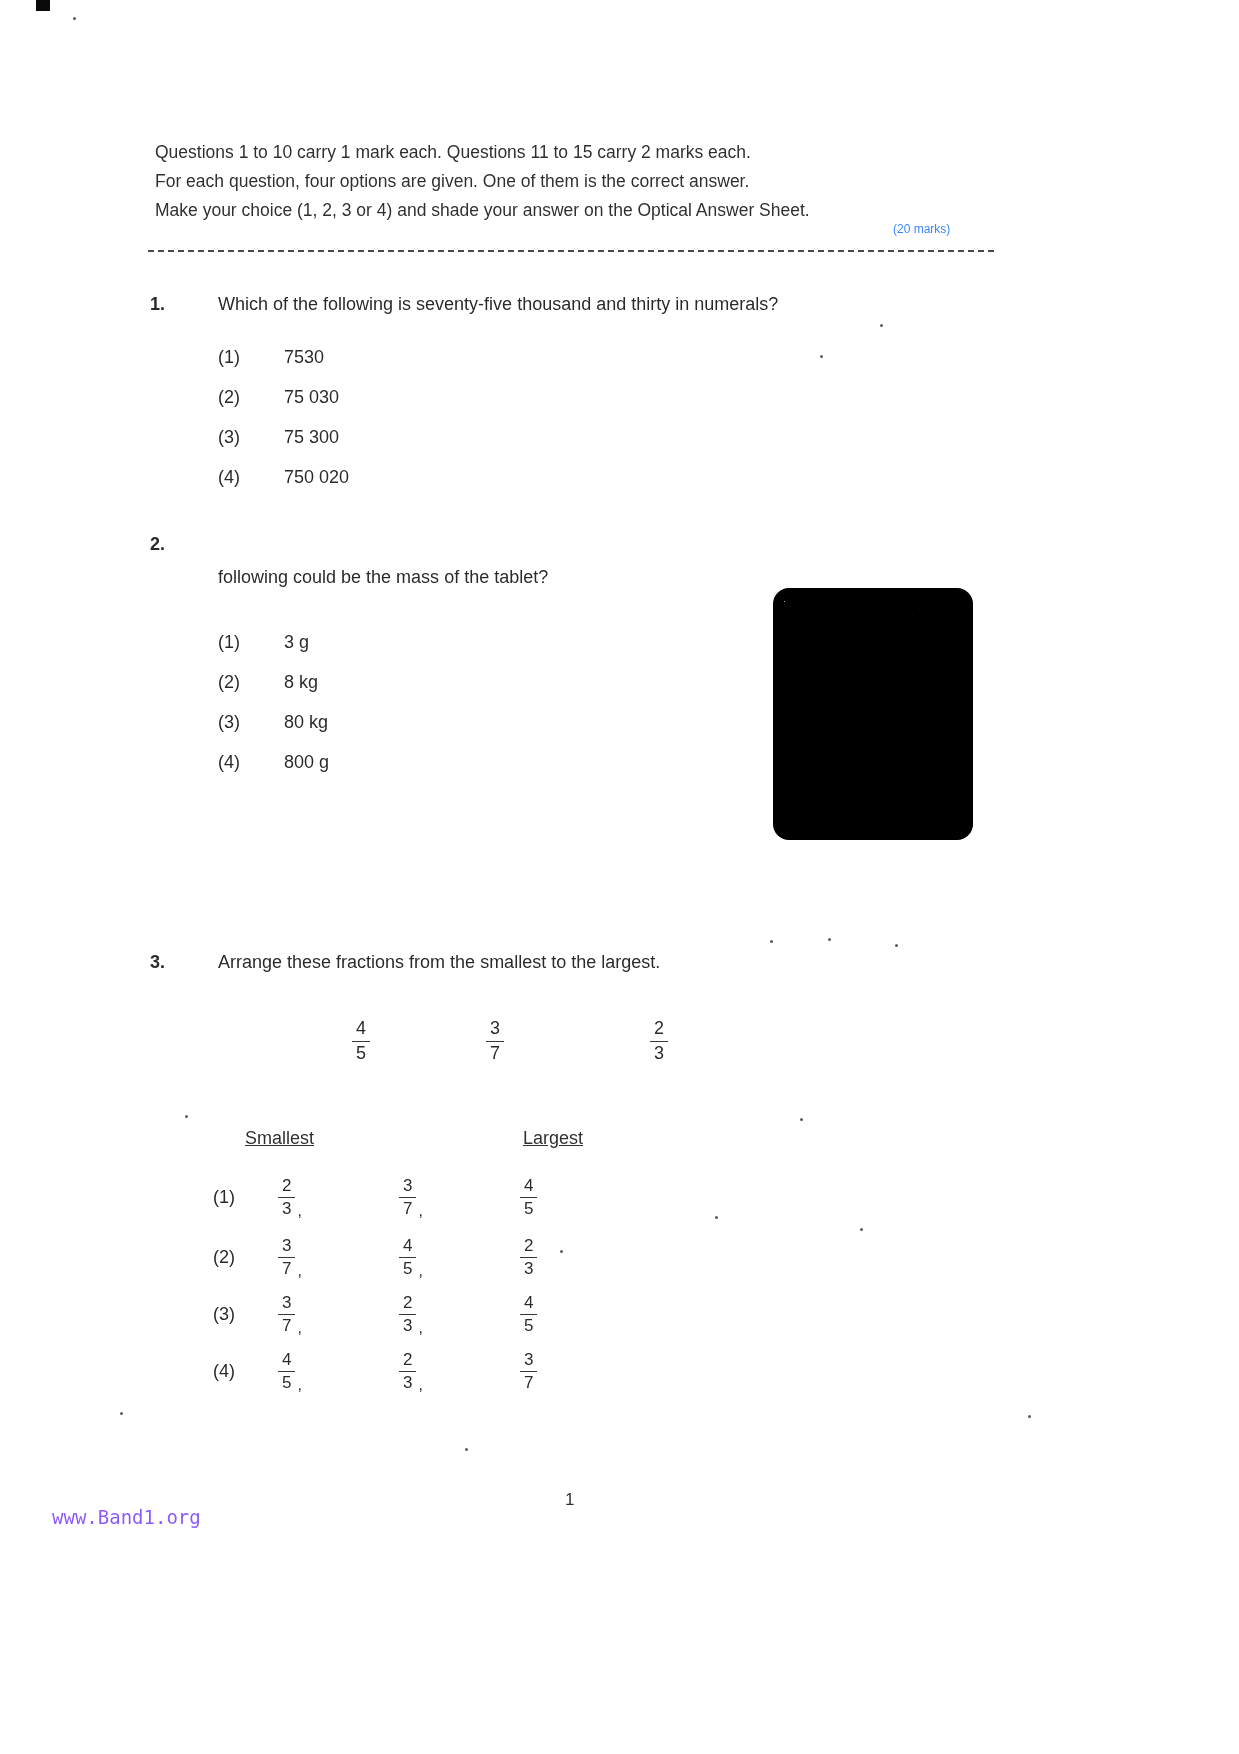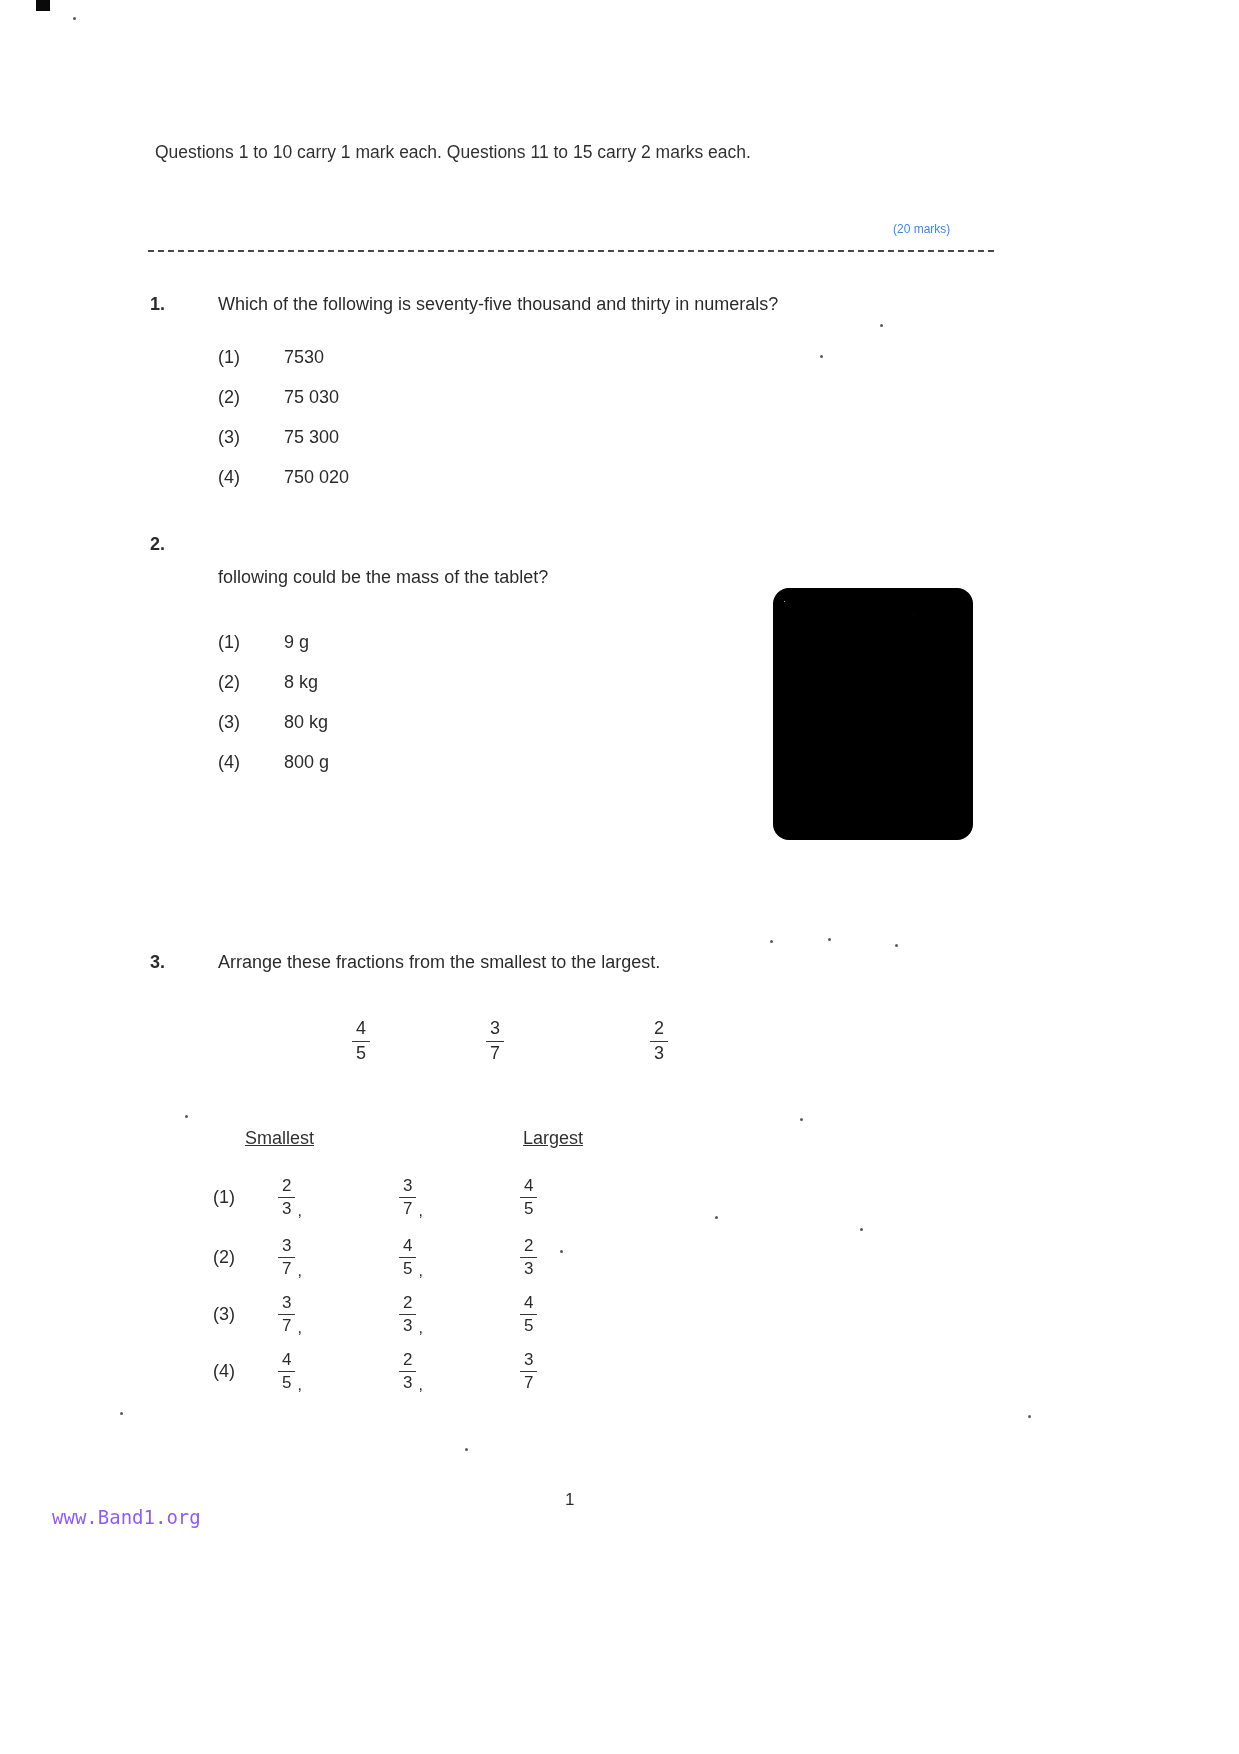--- a/index.html
+++ b/index.html
@@ -172,20 +172,22 @@
   <div class="speck" style="left:800px;top:1118px"></div>
   <div class="speck" style="left:120px;top:1412px"></div>
   <div class="speck" style="left:1028px;top:1415px"></div>
   <div class="speck" style="left:560px;top:1250px"></div>
   <div class="speck" style="left:860px;top:1228px"></div>
   <div class="speck" style="left:715px;top:1216px"></div>
   <div class="speck" style="left:465px;top:1448px"></div>
 
   <div class="instructions">
     <div>Questions 1 to 10 carry 1 mark each. Questions 11 to 15 carry 2 marks each.</div>
+    <div>For each question, four options are given. One of them is the correct answer.</div>
+    <div>Make your choice (1, 2, 3 or 4) and shade your answer on the Optical Answer Sheet.</div>
   </div>
   <div class="marks">(20 marks)</div>
   <div class="divider"></div>
 
   <div class="q" style="top:288px">
     <div class="qrow">
       <span class="qnum">1.</span>
       <span class="qtext">Which of the following is seventy-five thousand and thirty in numerals?</span>
     </div>
     <div class="opts">
@@ -212,21 +214,21 @@
     <div class="qrow">
       <span class="qnum">2.</span>
       <span class="qtext">
         <br>
         <span>following could be the mass of the tablet?</span>
       </span>
     </div>
     <div class="opts" style="margin-top:28px">
       <div class="opt">
         <span class="optlabel">(1)</span>
-        <span class="optvalue">9 g</span>
+        <span class="optvalue">3 g</span>
       </div>
       <div class="opt">
         <span class="optlabel">(2)</span>
         <span class="optvalue">8 kg</span>
       </div>
       <div class="opt">
         <span class="optlabel">(3)</span>
         <span class="optvalue">80 kg</span>
       </div>
       <div class="opt">

